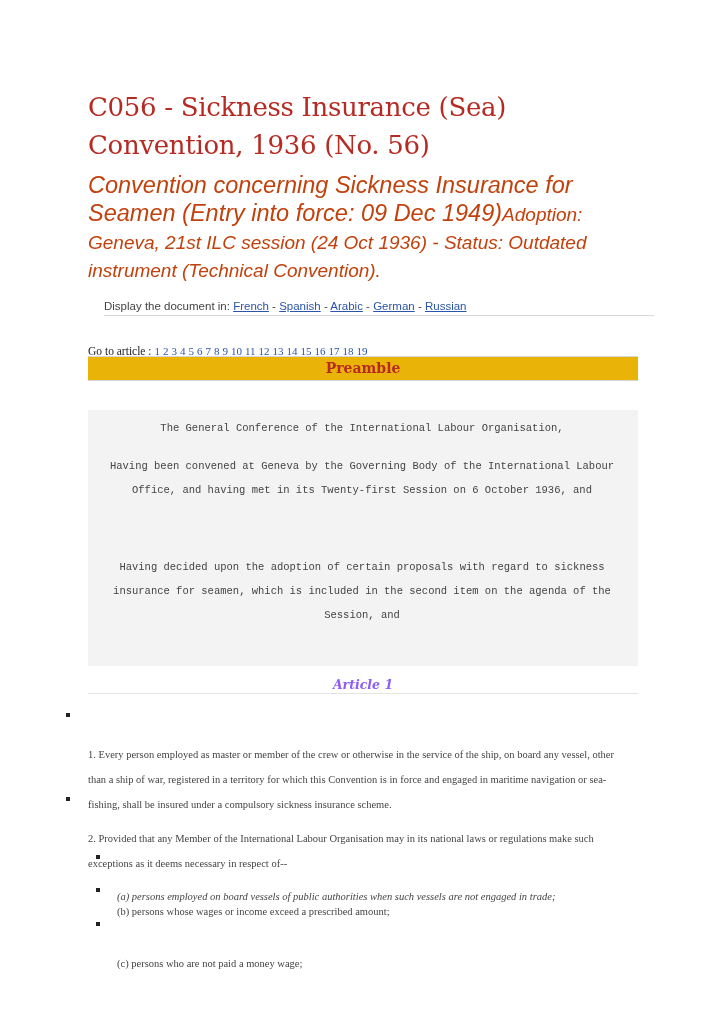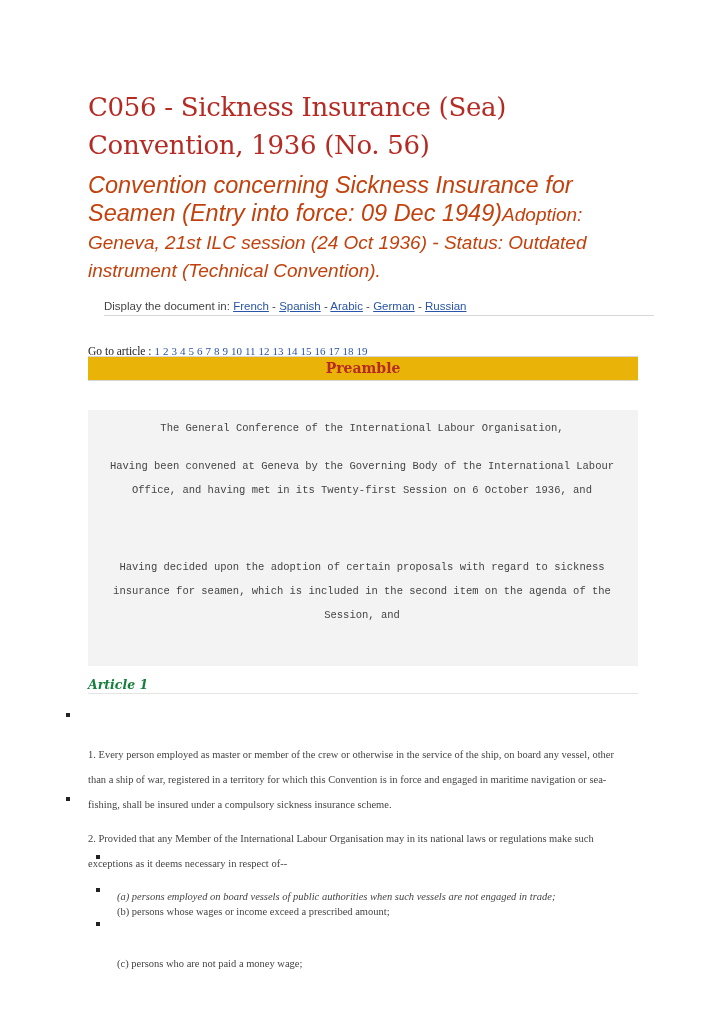--- a/index.html
+++ b/index.html
@@ -38,23 +38,23 @@
   .preamble-box {
     position: absolute; left: 0; top: 410px; width: 550px; height: 256px;
     background: #f3f3f3;
   }
   .pre-p {
     position: absolute; left: 0; width: 548px;
     font-family: Liberation Mono, monospace; font-size: 10.5px; color: #444; line-height: 24px; text-align: center;
   }
   .article-head {
     position: absolute; left: 0; top: 676px; width: 550px; height: 17px;
-    border-bottom: 1px solid #e4e4e4; 
+    border-bottom: 1px solid #e4e4e4; text-align: center;
     font-family: "DejaVu Serif", "Liberation Serif", serif; font-style: italic; font-weight: bold;
-    font-size: 12.5px; color: #15803d; line-height: 17px;
+    font-size: 12.5px; color: #8b5cf6; line-height: 17px;
   }
   .bullet-item { position: absolute; font-family: "Liberation Serif", serif; font-size: 10.5px; color: #444; line-height: 25px; margin-top: 39px; }
   .bullet {
     position: absolute; width: 4px; height: 4px; background: #222;
   }
 </style>
 </head>
 <body>
 
 <div class="page">

